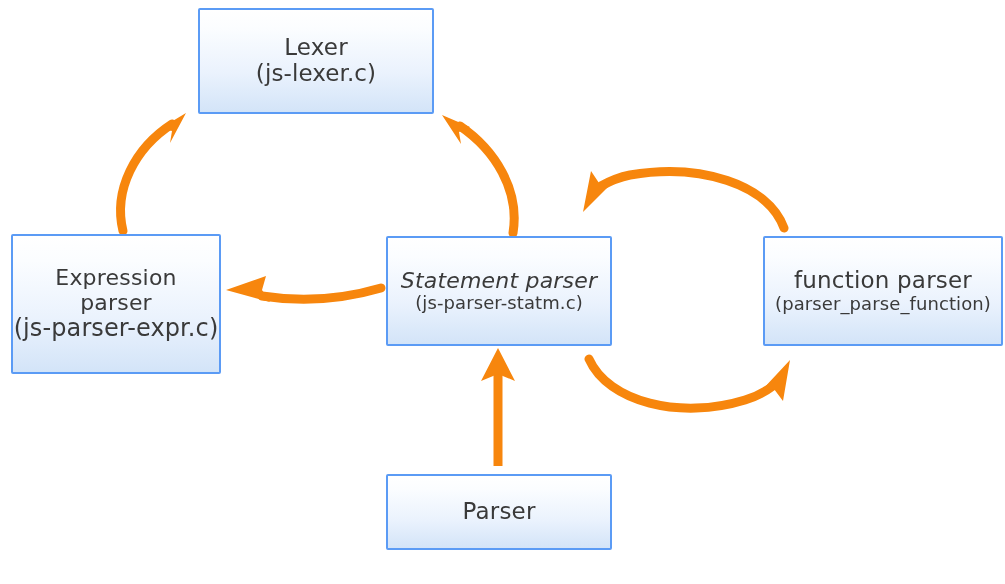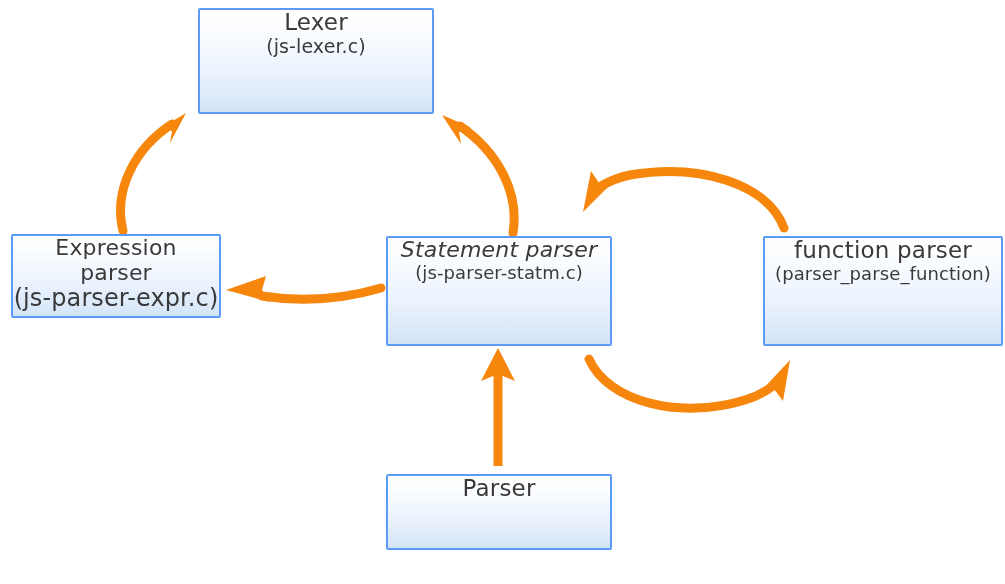--- a/index.html
+++ b/index.html
@@ -28,44 +28,44 @@
   }
   .node {
     position: absolute;
     box-sizing: border-box;
     border: 2px solid #5b9bf5;
     border-radius: 2px;
     background: linear-gradient(to bottom, #ffffff 0%, #fbfdff 18%, #eaf2fd 62%, #d3e4f8 100%);
     display: flex;
     flex-direction: column;
     align-items: center;
-    justify-content: flex-start;
+    justify-content: center;
     text-align: center;
     color: #3a3a3a;
     line-height: 1.12;
     z-index: 3;
   }
   .node .title {
     font-size: 23px;
     letter-spacing: 0.2px;
     white-space: nowrap;
   }
   .node .subtitle {
-    font-size: 19px;
+    font-size: 23px;
     letter-spacing: 0.1px;
     white-space: nowrap;
   }
   .node.two-line-title .title {
     white-space: normal;
     max-width: 92%;
   }
 
   
   #node-lexer     { left: 198px; top: 8px;   width: 236px; height: 106px; }
-  #node-expr      { left: 11px;  top: 234px; width: 210px; height: 84px; }
+  #node-expr      { left: 11px;  top: 234px; width: 210px; height: 140px; }
   #node-statm     { left: 386px; top: 236px; width: 226px; height: 110px; }
   #node-function  { left: 763px; top: 236px; width: 240px; height: 110px; }
   #node-parser    { left: 386px; top: 474px; width: 226px; height: 76px; }
 
   #node-expr .title    { font-size: 22px; }
   #node-expr .subtitle { font-size: 24px; }
   #node-statm .title   { font-size: 22px; font-style: italic; }
   #node-statm .subtitle{ font-size: 18px; }
   #node-function .title{ font-size: 23px; }
   #node-function .subtitle { font-size: 18px; }

